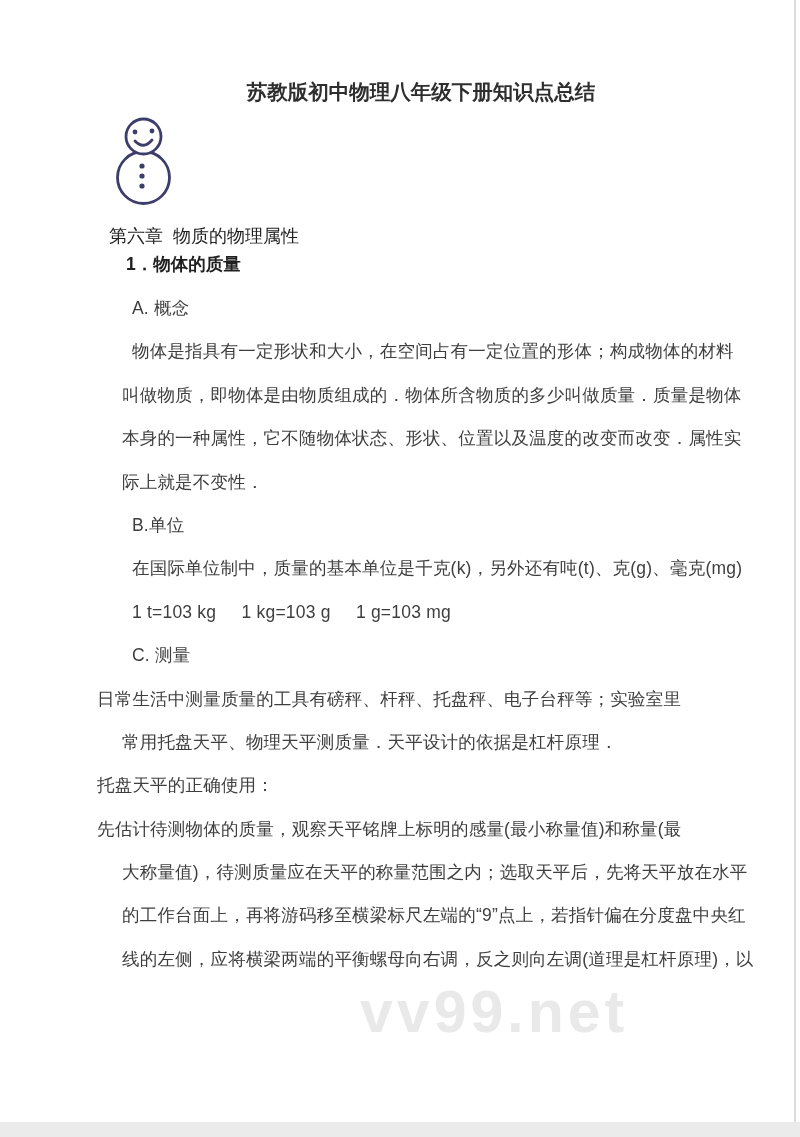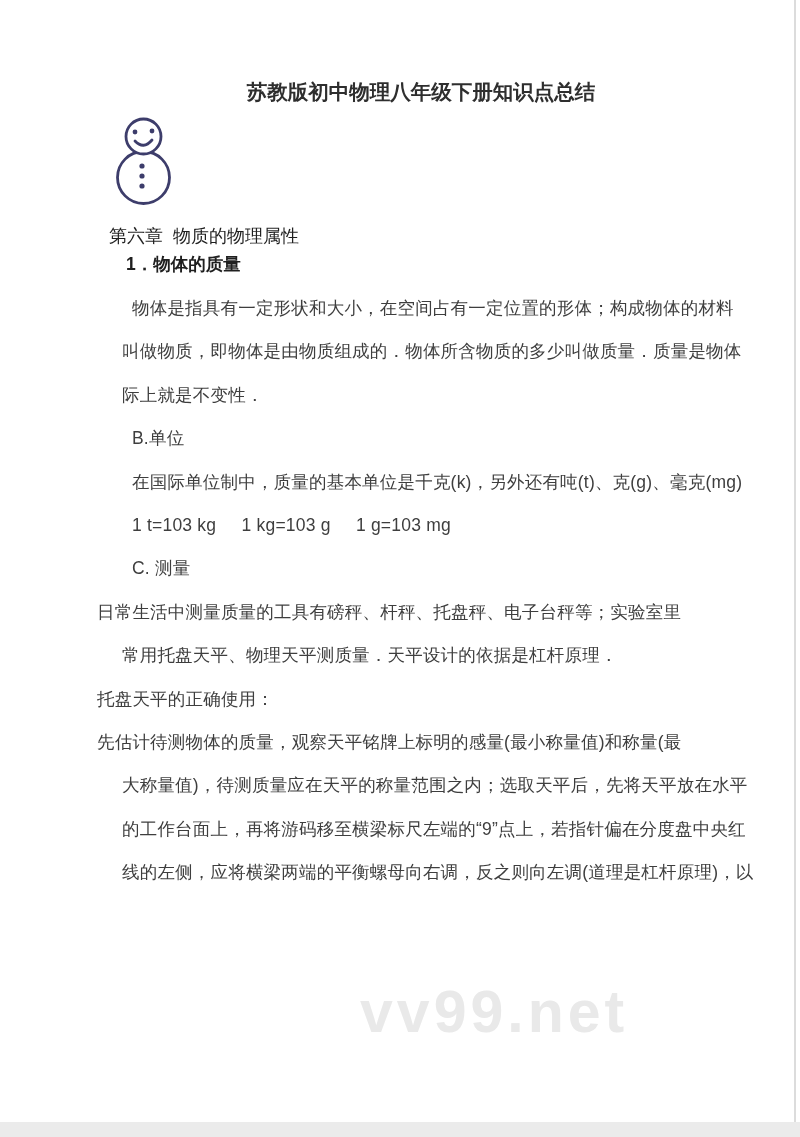--- a/index.html
+++ b/index.html
@@ -90,22 +90,24 @@
     <circle class="dot" cx="30" cy="55" r="2.6"></circle>
     <circle class="dot" cx="30" cy="65" r="2.6"></circle>
     <circle class="dot" cx="30" cy="75" r="2.6"></circle>
   </svg>
 
   <div class="chapter-heading">第六章  物质的物理属性</div>
 
   <div class="section-heading">1．物体的质量</div>
 
   <div class="doc-body">
+      <div class="line ind1">A. 概念</div>
       <div class="line ind1">物体是指具有一定形状和大小，在空间占有一定位置的形体；构成物体的材料</div>
       <div class="line ind0">叫做物质，即物体是由物质组成的．物体所含物质的多少叫做质量．质量是物体</div>
+      <div class="line ind0">本身的一种属性，它不随物体状态、形状、位置以及温度的改变而改变．属性实</div>
       <div class="line ind0">际上就是不变性．</div>
       <div class="line ind1">B.单位</div>
       <div class="line ind1">在国际单位制中，质量的基本单位是千克(k)，另外还有吨(t)、克(g)、毫克(mg)</div>
       <div class="line ind1">1 t=103 kg     1 kg=103 g     1 g=103 mg</div>
       <div class="line ind1">C. 测量</div>
       <div class="line ind2">日常生活中测量质量的工具有磅秤、杆秤、托盘秤、电子台秤等；实验室里</div>
       <div class="line ind0">常用托盘天平、物理天平测质量．天平设计的依据是杠杆原理．</div>
       <div class="line ind2">托盘天平的正确使用：</div>
       <div class="line ind2">先估计待测物体的质量，观察天平铭牌上标明的感量(最小称量值)和称量(最</div>
       <div class="line ind0">大称量值)，待测质量应在天平的称量范围之内；选取天平后，先将天平放在水平</div>

